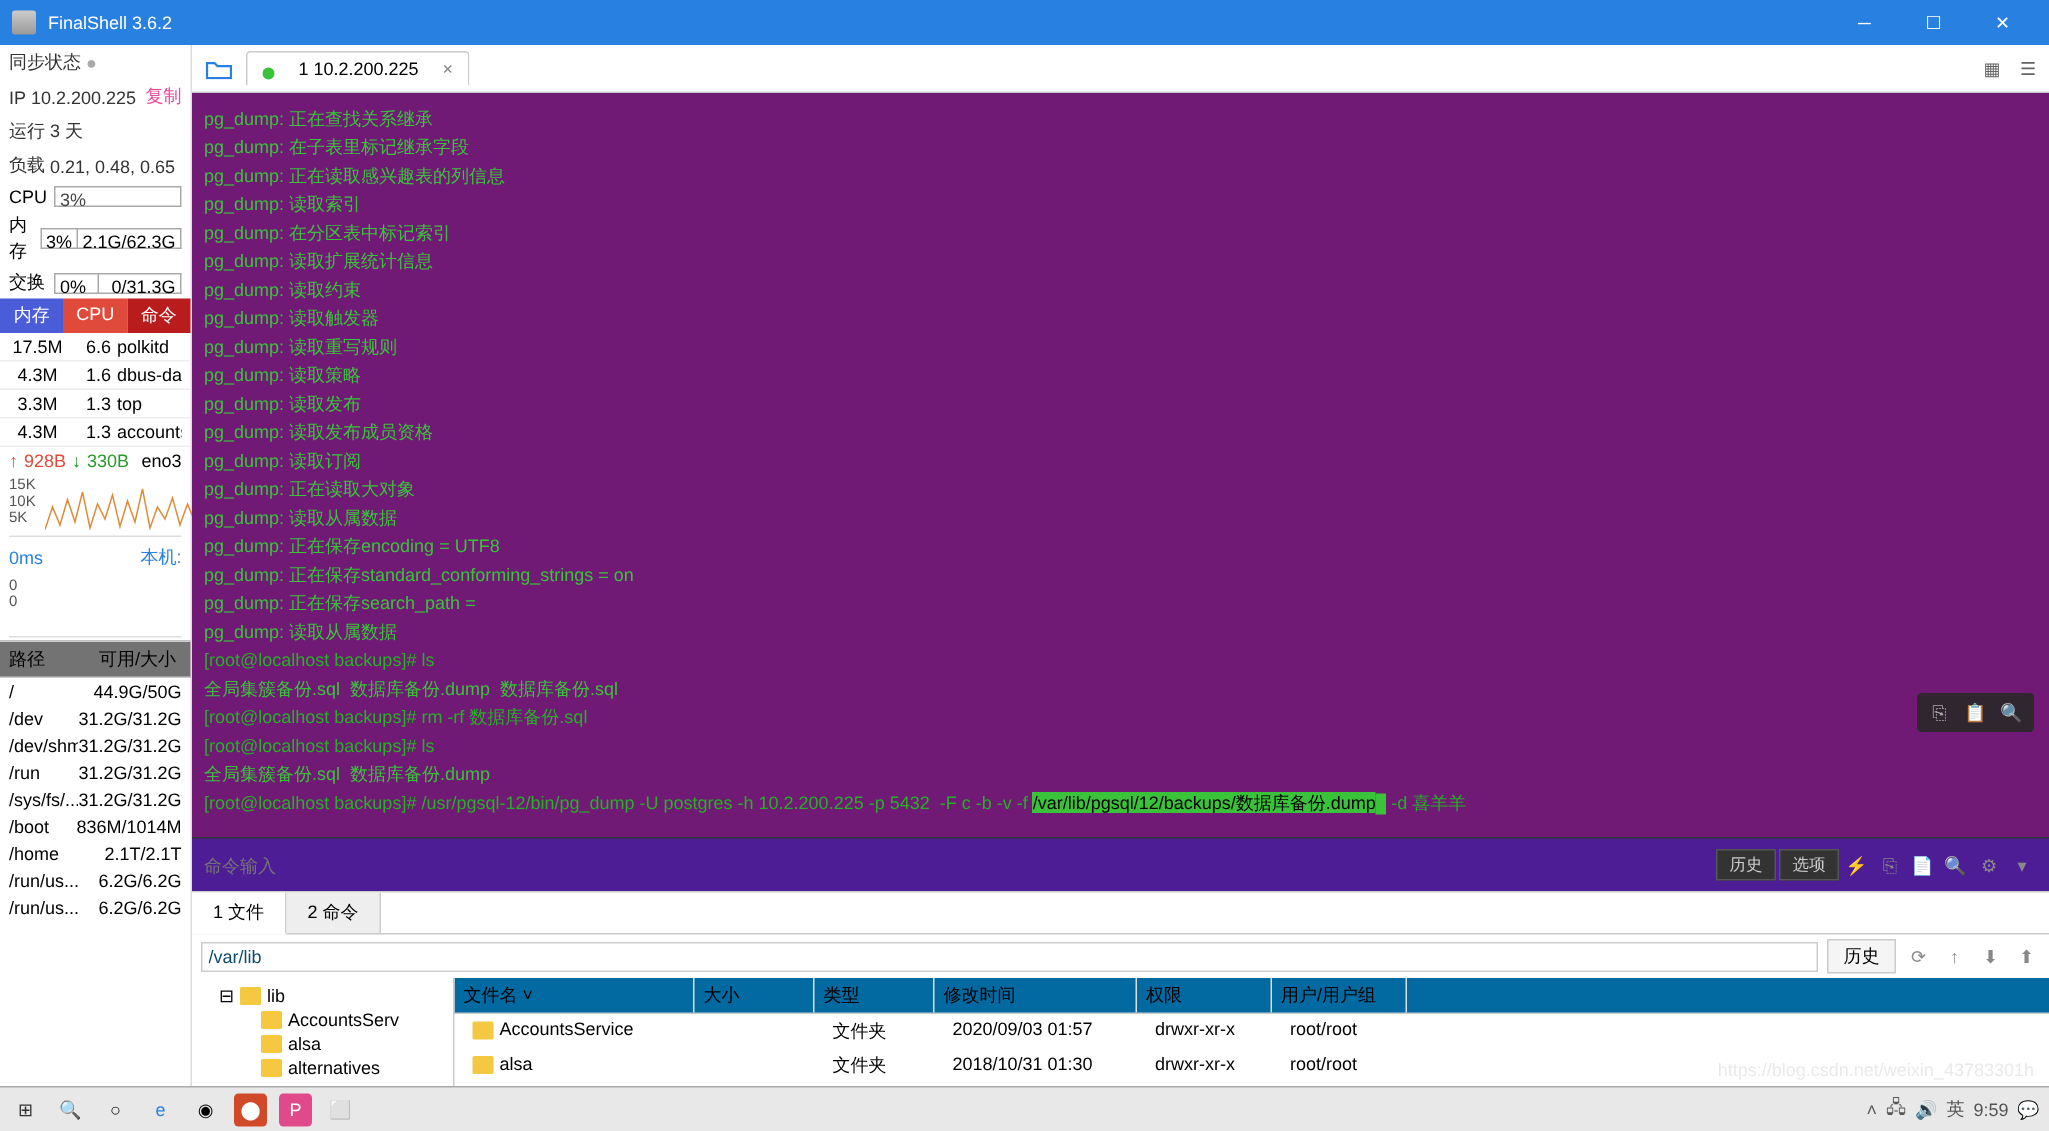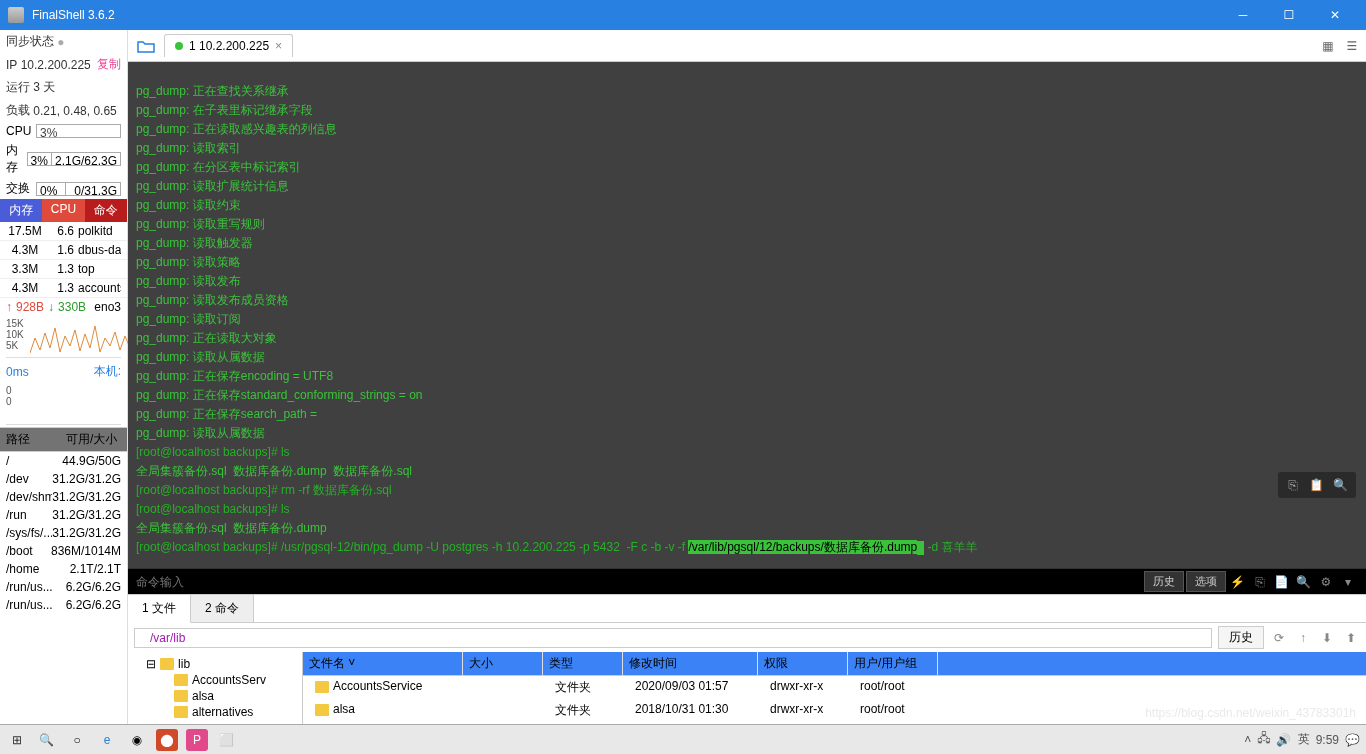--- a/index.html
+++ b/index.html
@@ -35,52 +35,52 @@
 .sb-graph svg{position:absolute;left:24px;right:0;top:0;bottom:0}
 .sb-path-head{display:flex;padding:3px 6px;border-top:1px solid #ccc;border-bottom:1px solid #ccc;background:#737373}
 .sb-path-head span:first-child{width:60px}
 .sb-path{display:flex;padding:2px 6px}
 .sb-path span:first-child{width:60px;overflow:hidden;white-space:nowrap}
 .sb-path span:last-child{flex:1;text-align:right}
 .sb-footer{margin-top:auto;text-align:center;padding:6px;border-top:1px solid #eee}
 .content{flex:1;display:flex;flex-direction:column}
 .tabbar{height:32px;display:flex;align-items:center;border-bottom:1px solid #ccc;padding:0 4px;gap:4px}
 .tabbar .openbtn{width:28px;height:24px;display:flex;align-items:center;justify-content:center;color:#2880e0}
-.tabbar .tab{border:1px solid #ccc;border-bottom:none;padding:4px 10px;display:flex;align-items:center;gap:6px;background:#fff;border-radius:3px 3px 0 0}
+.tabbar .tab{border:1px solid #ccc;border-bottom:none;padding:4px 10px;display:flex;align-items:flex-end;gap:16px;background:#fff;border-radius:3px 3px 0 0}
 .tabbar .dot{width:8px;height:8px;border-radius:50%;background:#3ac33a}
 .tabbar .closex{color:#888}
 .tabbar .spacer{flex:1}
 .tabbar .iconbtn{width:20px;height:20px;display:flex;align-items:center;justify-content:center;color:#666}
-.terminal{flex:1;background:#404040;color:#3ac33a;font-family:Consolas,monospace;font-size:13px;padding:20px 8px;line-height:19px;overflow:hidden;position:relative}
+.terminal{flex:1;background:#701a75;color:#3ac33a;font-family:Consolas,monospace;font-size:13px;padding:8px 8px;line-height:19px;overflow:hidden;position:relative}
 .terminal .ln{white-space:pre}
 .terminal .prompt{color:#26b026}
 .terminal .hl{color:#000;background:#3ac33a}
 .terminal .cur{background:#3ac33a;display:inline-block;width:7px;height:14px;vertical-align:middle}
 .term-icons{position:absolute;right:10px;bottom:70px;display:flex;gap:6px;background:rgba(40,40,40,0.9);padding:4px 6px;border-radius:3px}
 .term-icons span{color:#aaa;width:18px;height:18px;display:flex;align-items:center;justify-content:center}
-.cmd-input{height:26px;background:#000000;border-top:1px solid #333;display:flex;align-items:center;padding:0 8px}
+.cmd-input{height:36px;background:#4c1d95;border-top:1px solid #333;display:flex;align-items:center;padding:0 8px}
 .cmd-input input{flex:1;background:transparent;border:none;color:#888;outline:none;font-family:Consolas,monospace}
 .cmd-btns{display:flex;align-items:center;gap:2px}
 .cmd-btns .tb{padding:2px 8px;background:#333;color:#ccc;border:1px solid #555;font-size:11px}
 .cmd-btns .ic{width:20px;color:#888;text-align:center}
 .cmd-btns .ic.green{color:#3ac33a}
 .filebrowser{height:160px;display:flex;flex-direction:column;border-top:1px solid #ccc}
 .fb-tabs{display:flex;border-bottom:1px solid #ccc}
 .fb-tabs div{padding:5px 14px;border-right:1px solid #ccc;background:#eee}
 .fb-tabs div.active{background:#fff;border-bottom:1px solid #fff;margin-bottom:-1px}
 .fb-path{display:flex;padding:3px 6px;align-items:center;gap:6px}
-.fb-path input{flex:1;border:1px solid #ccc;padding:2px 15px;color:#a21caf}
+.fb-path input{flex:1;border:1px solid #ccc;padding:2px 4px;color:#0c4a6e}
 .fb-path .btn{padding:2px 10px;border:1px solid #ccc;background:#f5f5f5}
 .fb-path .ic{color:#888;width:18px;text-align:center}
 .fb-body{flex:1;display:flex;overflow:hidden}
 .fb-tree{width:175px;border-right:1px solid #ccc;padding:4px;overflow:hidden}
 .fb-tree-item{padding:1px 2px;display:flex;align-items:center;gap:4px;white-space:nowrap}
 .fb-tree-item .fold{width:14px;height:12px;background:#f5c842;border-radius:1px;display:inline-block}
 .fb-list{flex:1;overflow:hidden}
-.fb-head{display:flex;border-bottom:1px solid #ccc;background:#3b82f6}
+.fb-head{display:flex;border-bottom:1px solid #ccc;background:#0369a1}
 .fb-head div{padding:3px 6px;border-right:1px solid #ddd}
 .fb-row{display:flex;padding:2px 6px}
 .fb-row div{padding:1px 6px}
 .fb-row .fold{width:14px;height:12px;background:#f5c842;border-radius:1px;display:inline-block;margin-right:4px;vertical-align:middle}
 .c-name{width:160px}.c-size{width:80px}.c-type{width:80px}.c-date{width:135px}.c-perm{width:90px}.c-user{width:90px}
 .taskbar{position:absolute;bottom:0;left:0;right:0;height:30px;background:#e8e8e8;border-top:1px solid #aaa;display:flex;align-items:center;padding:0 6px;gap:8px}
 .taskbar .tb-icon{width:22px;height:22px;border-radius:3px;display:flex;align-items:center;justify-content:center}
 .taskbar .spacer{flex:1}
 .taskbar .tray{display:flex;align-items:center;gap:6px;color:#555;font-size:11px}
 .watermark{position:absolute;right:10px;bottom:34px;color:rgba(200,200,200,0.4);font-size:12px}
@@ -231,22 +231,22 @@
 
     <div class="terminal">
       <div id="termlines">
           <div class="ln">pg_dump: 正在查找关系继承</div>
           <div class="ln">pg_dump: 在子表里标记继承字段</div>
           <div class="ln">pg_dump: 正在读取感兴趣表的列信息</div>
           <div class="ln">pg_dump: 读取索引</div>
           <div class="ln">pg_dump: 在分区表中标记索引</div>
           <div class="ln">pg_dump: 读取扩展统计信息</div>
           <div class="ln">pg_dump: 读取约束</div>
+          <div class="ln">pg_dump: 读取触发器</div>
           <div class="ln">pg_dump: 读取重写规则</div>
-          <div class="ln">pg_dump: 读取触发器</div>
           <div class="ln">pg_dump: 读取策略</div>
           <div class="ln">pg_dump: 读取发布</div>
           <div class="ln">pg_dump: 读取发布成员资格</div>
           <div class="ln">pg_dump: 读取订阅</div>
           <div class="ln">pg_dump: 正在读取大对象</div>
           <div class="ln">pg_dump: 读取从属数据</div>
           <div class="ln">pg_dump: 正在保存encoding = UTF8</div>
           <div class="ln">pg_dump: 正在保存standard_conforming_strings = on</div>
           <div class="ln">pg_dump: 正在保存search_path = </div>
           <div class="ln">pg_dump: 读取从属数据</div>

